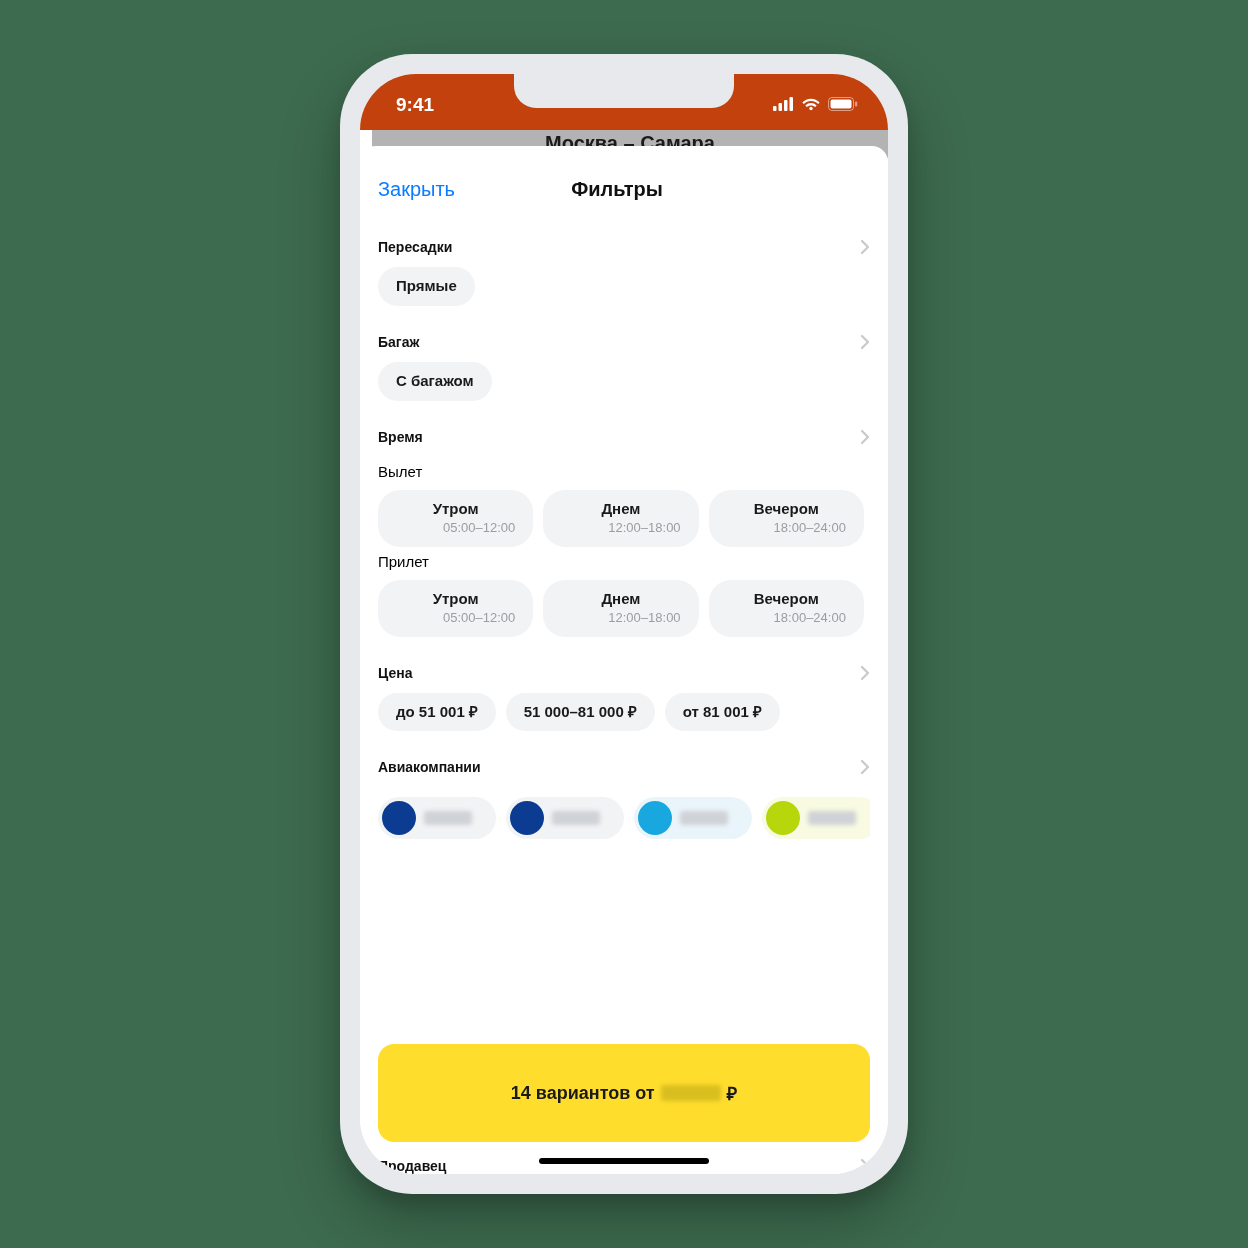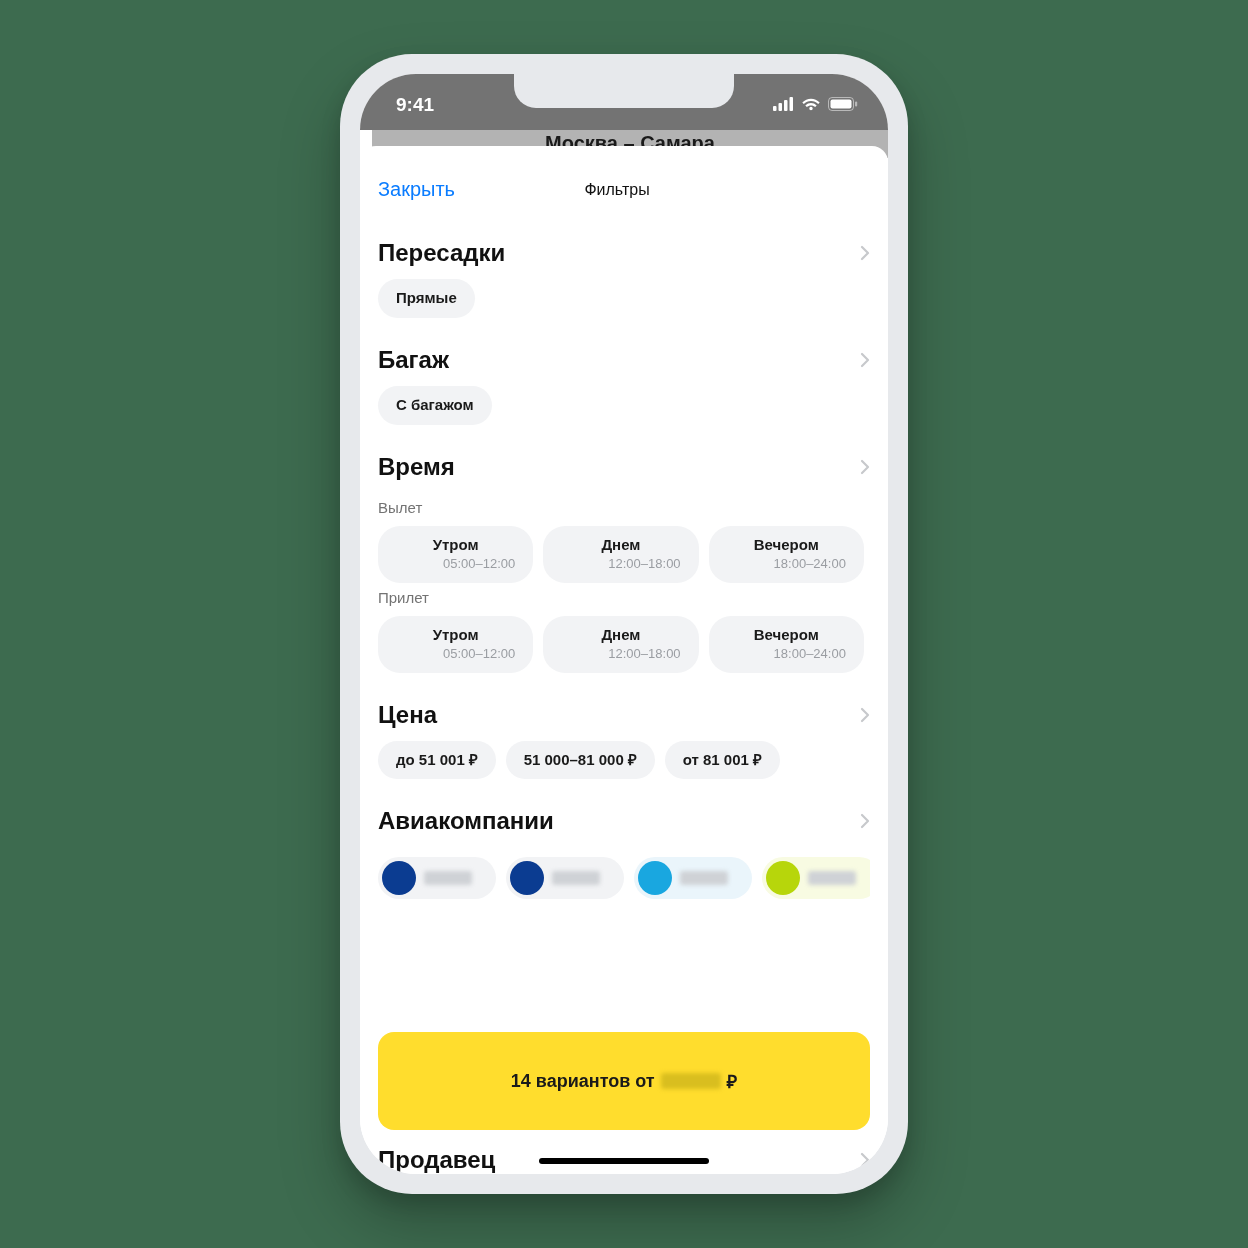--- a/index.html
+++ b/index.html
@@ -29,21 +29,21 @@
     border-radius: 56px;
     overflow: hidden;
     display: flex;
     flex-direction: column;
     position: relative;
   }
 
   
   .statusbar {
     height: 56px;
-    background: #737373;
+    background: #c2410c;
     display: flex;
     align-items: center;
     justify-content: space-between;
     padding: 6px 30px 0 36px;
     color: #fff;
     font-weight: 600;
     font-size: 19px;
     position: relative;
   }
   .notch {
@@ -89,51 +89,51 @@
   .close-btn {
     color: #0a7cff;
     font-size: 20px;
     font-weight: 400;
     background: none; border: 0;
   }
   .sheet-title {
     position: absolute;
     left: 0; right: 14px;
     text-align: center;
-    font-weight: 400;
-    font-size: 16px;
+    font-weight: 700;
+    font-size: 20px;
     color: #111;
     pointer-events: none;
   }
 
   .content {
     flex: 1;
     overflow: hidden;
     padding: 0 18px;
   }
 
   .section { margin-top: 22px; }
   .section:first-child { margin-top: 18px; }
   .section-row {
     display: flex;
     align-items: center;
     justify-content: space-between;
     padding: 6px 0 12px 0;
   }
   .section-title {
-    font-size: 24px;
+    font-size: 14px;
     font-weight: 600;
     color: #111;
   }
   .chev { color: #c7c9cc; }
   .chev svg { display:block; }
 
   .sublabel {
     font-size: 15px;
-    color: #737373;
+    color: #000000;
     margin: 6px 0 10px 0;
   }
 
   .chips { display: flex; flex-wrap: wrap; gap: 10px; }
   .chip {
     background: #f2f3f5;
     border-radius: 22px;
     padding: 10px 18px;
     font-size: 15px;
     font-weight: 600;

